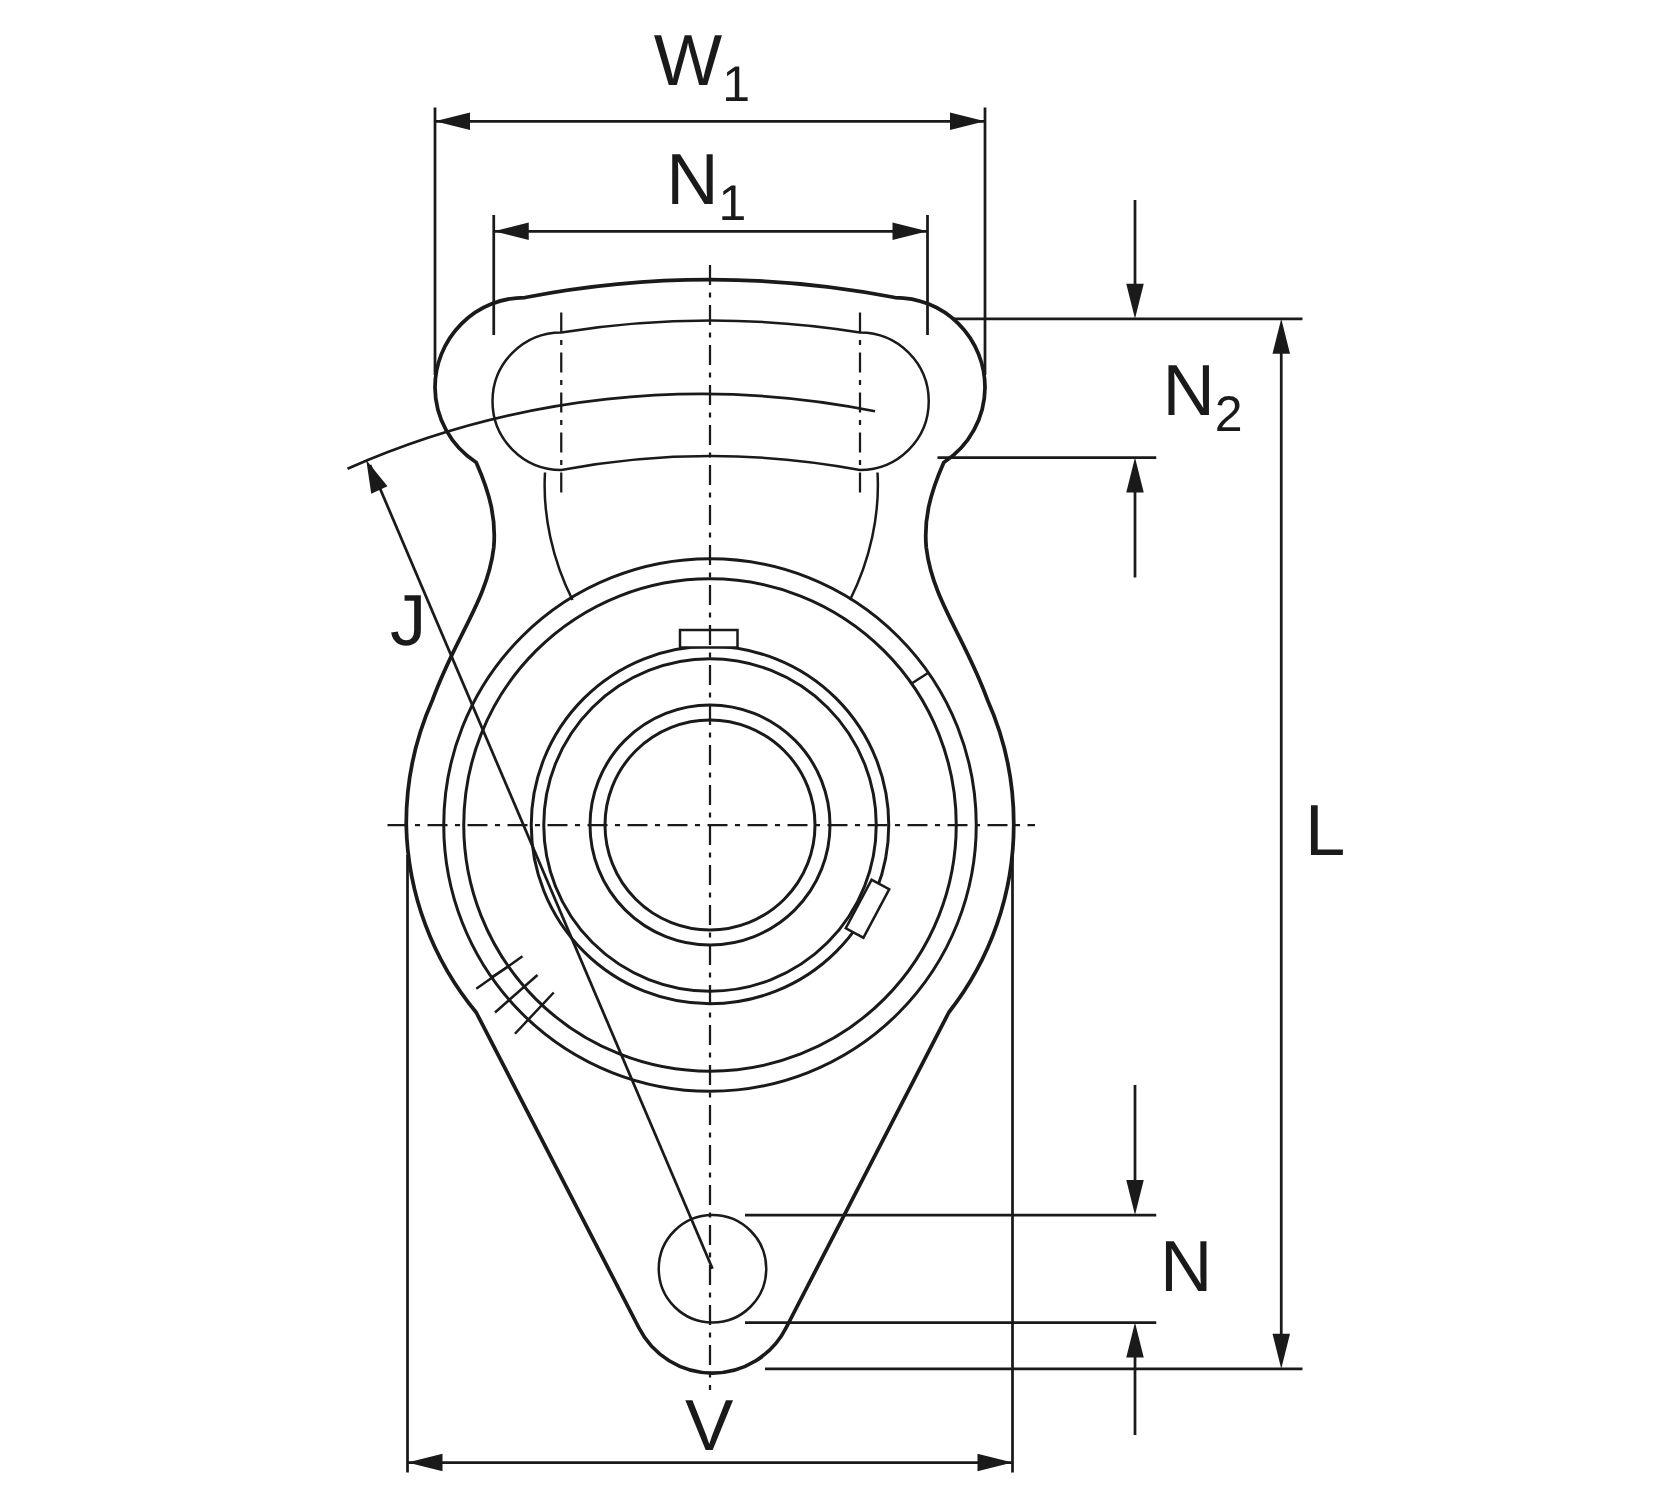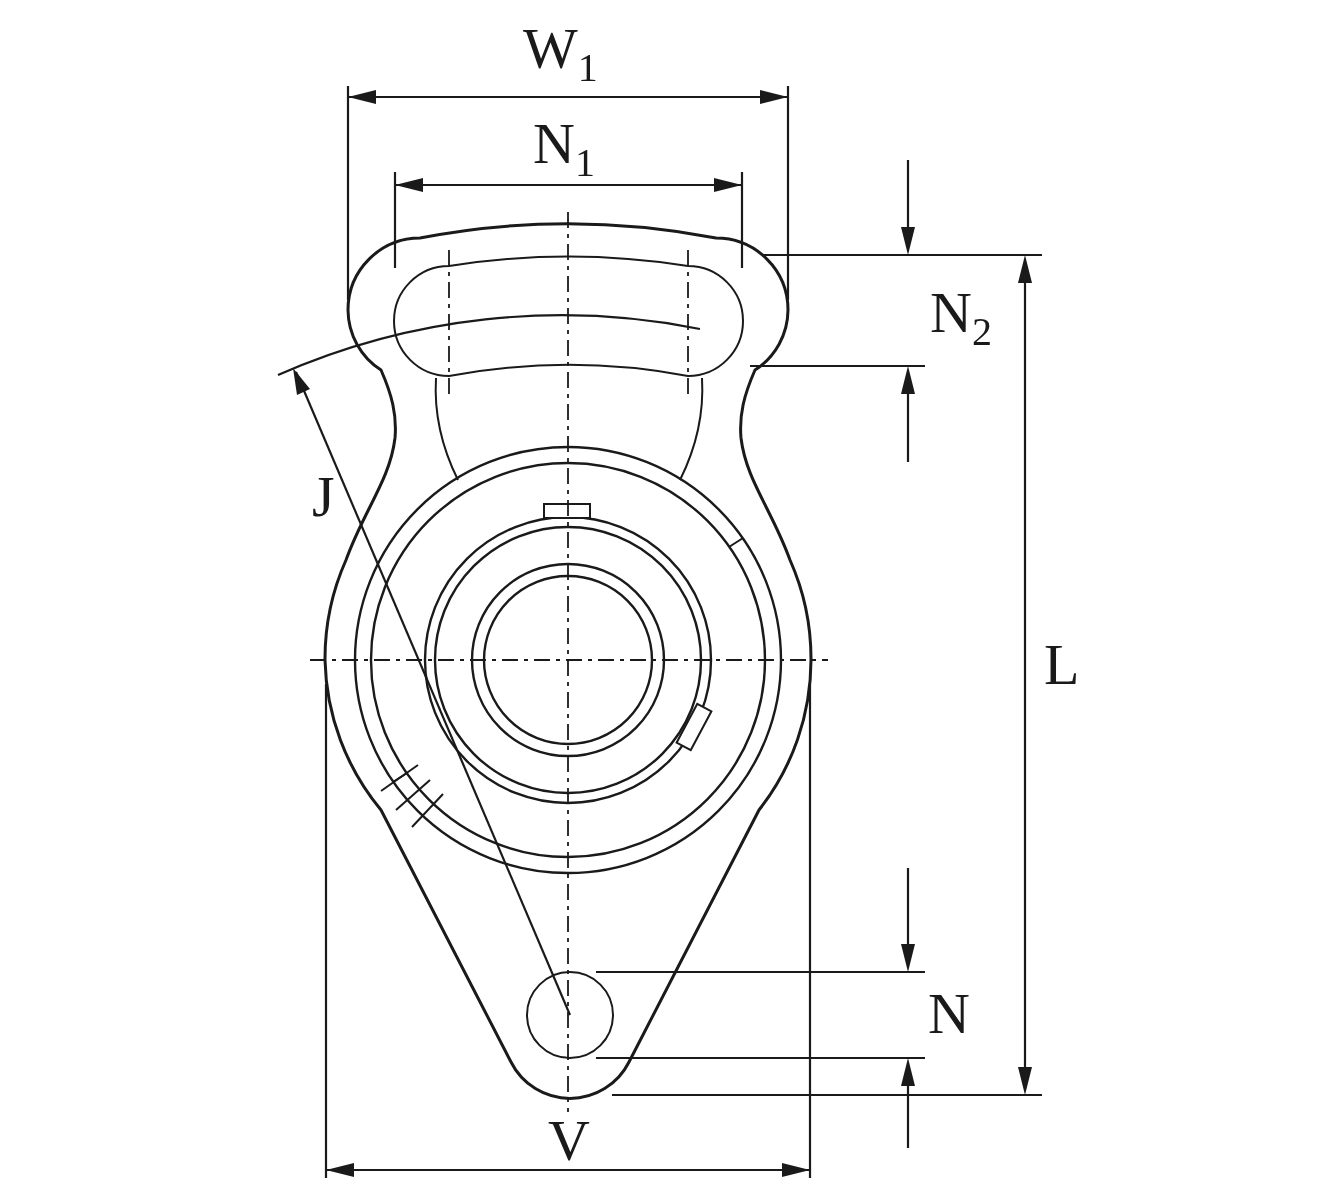--- a/index.html
+++ b/index.html
@@ -1,21 +1,21 @@
 <!DOCTYPE html>
 <html style="--ink: #1a1a1a; --paper: #ffffff;"><head>
 <meta charset="utf-8">
 <style>
   :root { --ink:#1a1a1a; --paper:#ffffff; }
   html,body { margin:0; padding:0; background:var(--paper); }
   .stage {
     position:relative;
     width:1330px; height:1200px;
     background:var(--paper);
-    font-family:Liberation Serif, serif;
+    font-family:Liberation Sans, sans-serif;
     overflow:hidden;
   }
   svg { display:block; }
   .partfill  { stroke:var(--ink); stroke-width:3;   fill:var(--paper); stroke-linejoin:round; }
   .ring      { stroke:var(--ink); stroke-width:2.4; fill:none; }
   .detail    { stroke:var(--ink); stroke-width:2;   fill:none; }
   .detailfill{ stroke:var(--ink); stroke-width:2;   fill:var(--paper); }
   .cline     { stroke:var(--ink); stroke-width:1.8; fill:none; stroke-dasharray:16 6 4 6; }
   .dim       { stroke:var(--ink); stroke-width:2.2; fill:none; }
   .arrow     { stroke:none; fill:var(--ink); }

